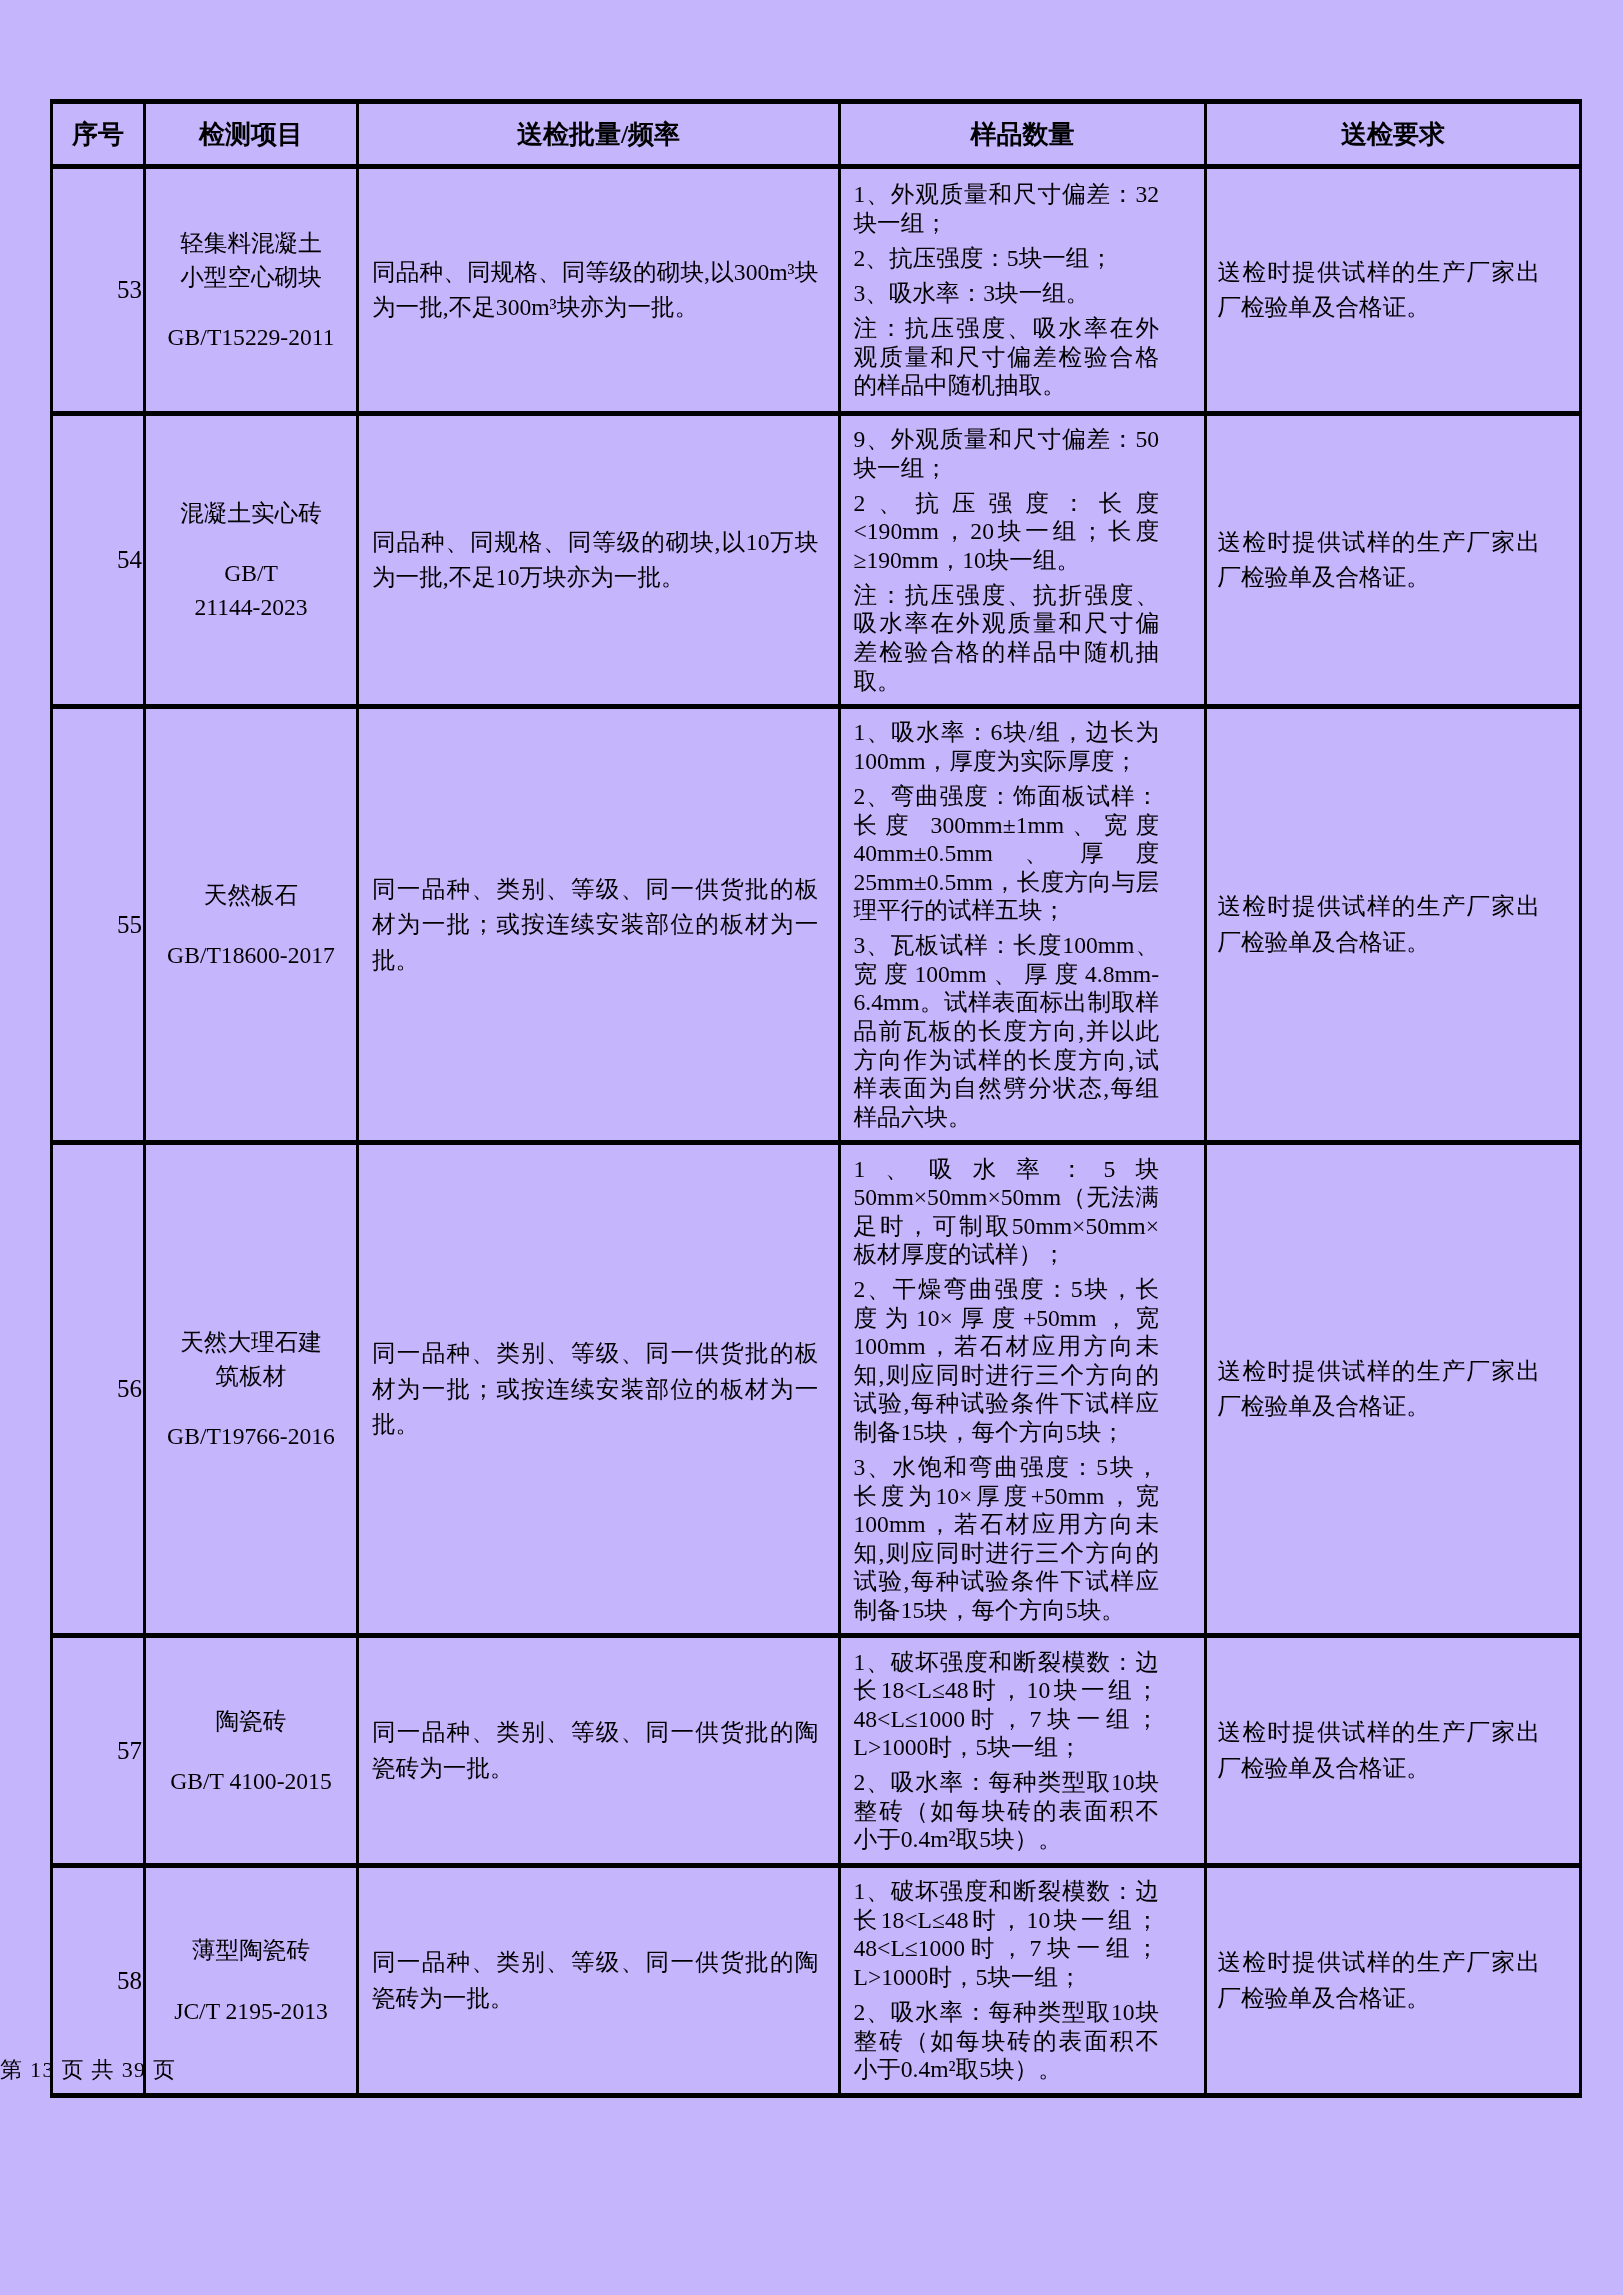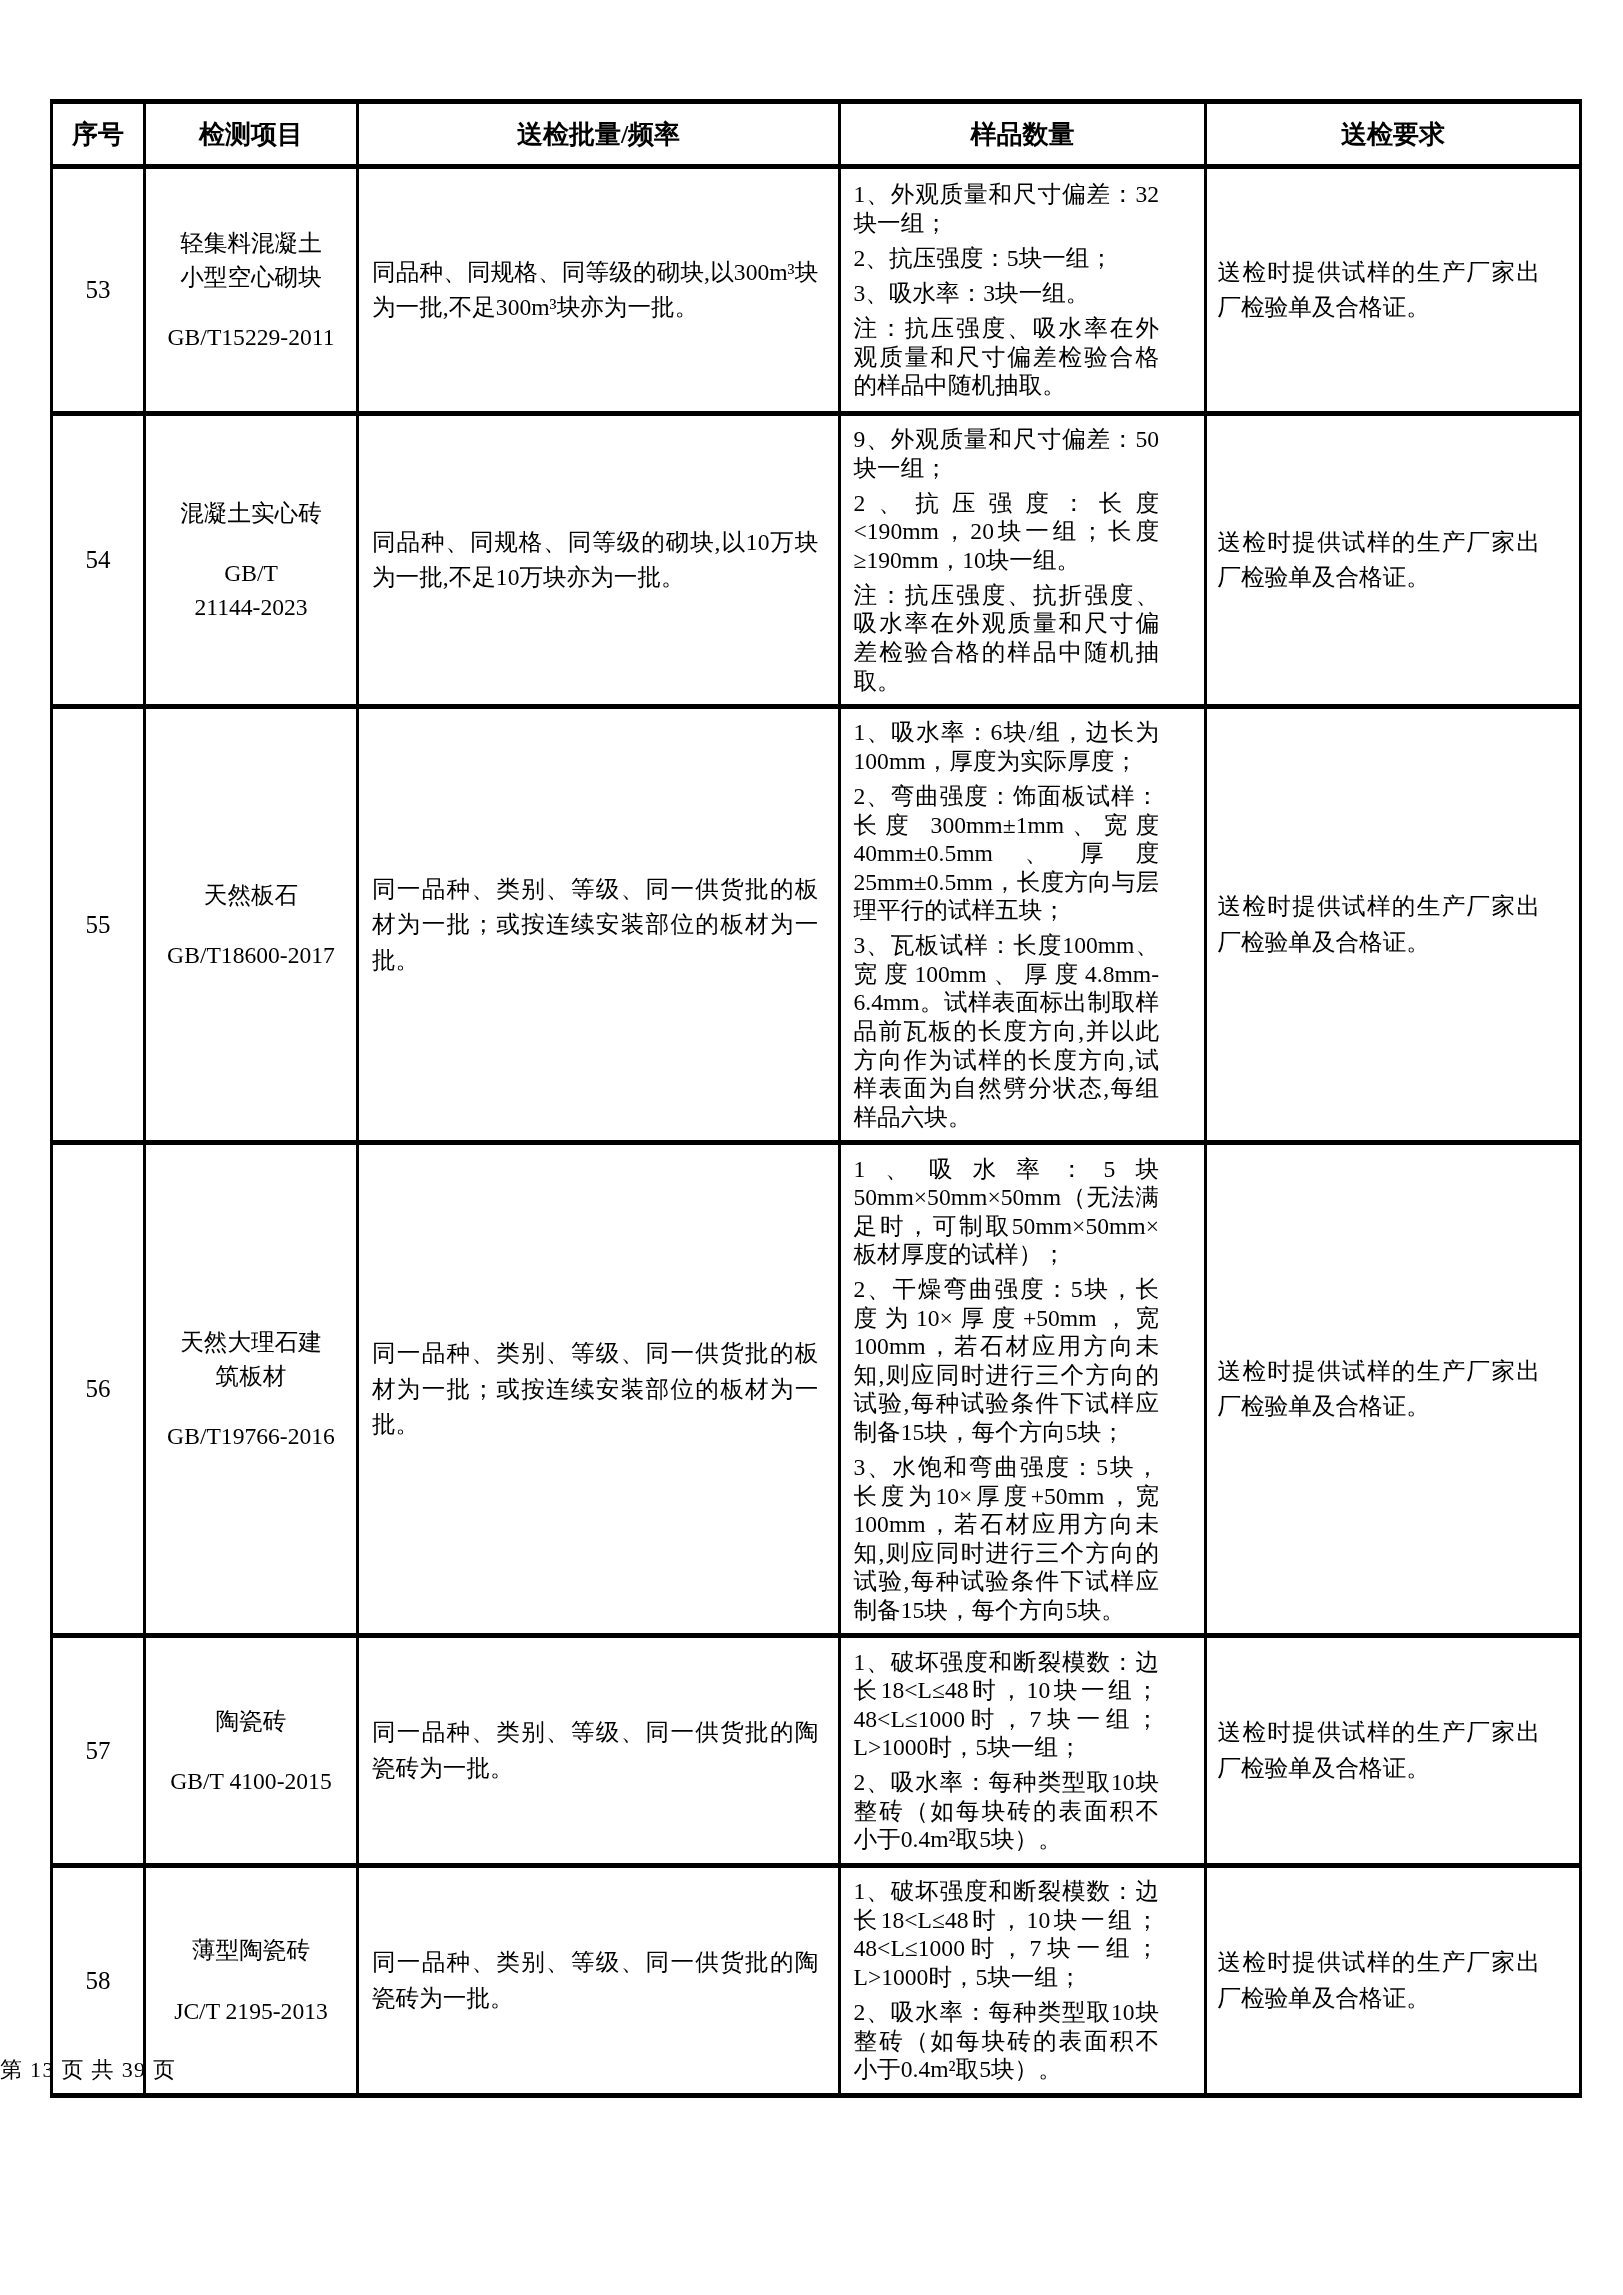--- a/index.html
+++ b/index.html
@@ -1,20 +1,20 @@
 <!DOCTYPE html>
 <html style="font-size:10.5px"><head>
 <meta charset="utf-8">
 <style>
   html, body { margin: 0; padding: 0; background: #e8e8e8; }
   .page {
     position: relative;
     width: 1624px;
     height: 2295px;
-    background: #ffffff;
+    background: #c4b5fd;
     font-family: "Liberation Serif", "DejaVu Serif", serif;
     color: #000;
   }
   table.insp {
     position: absolute;
     left: 50px;
     top: 99px;
     width: 1528px;
     border-collapse: collapse;
     table-layout: fixed;
@@ -42,21 +42,21 @@
   }
   tr.hdr   { height: 65px; }
   tr.r53   { height: 247px; }
   tr.r54   { height: 251px; }
   tr.r55   { height: 428px; }
   tr.r56   { height: 491px; }
   tr.r57   { height: 219px; }
   tr.r58   { height: 220px; }
 
   td.no {
-    text-align: center;
+    text-align: right;
     font-size: 25px;
   }
   td.item {
     text-align: center;
     font-size: 23.6px;
     line-height: 1.45;
     padding: 0 0;
   }
   td.item .iname { white-space: pre-line; }
   td.item .istd  { white-space: pre-line; margin-top: 26px; }

